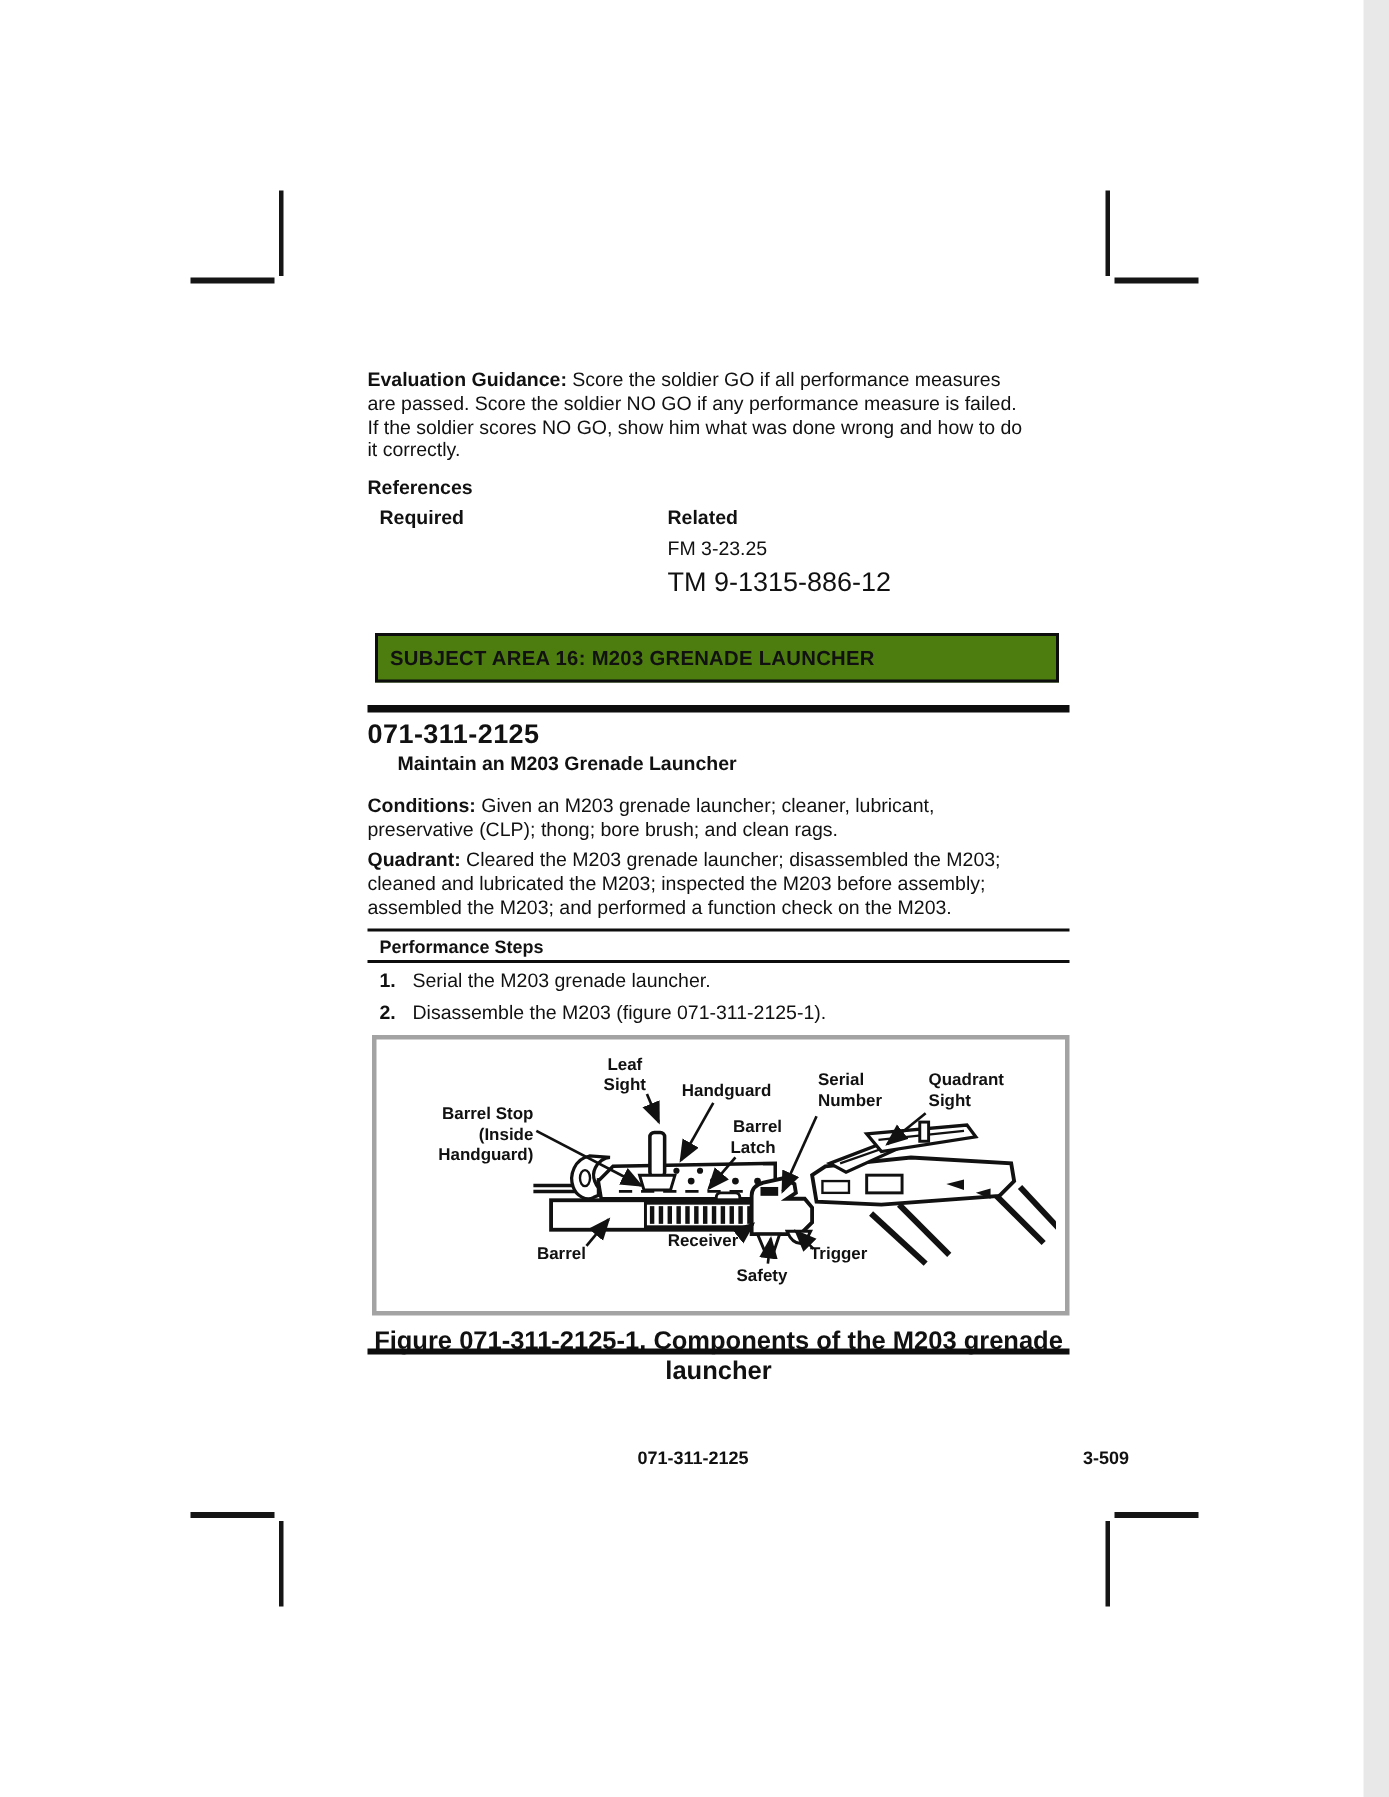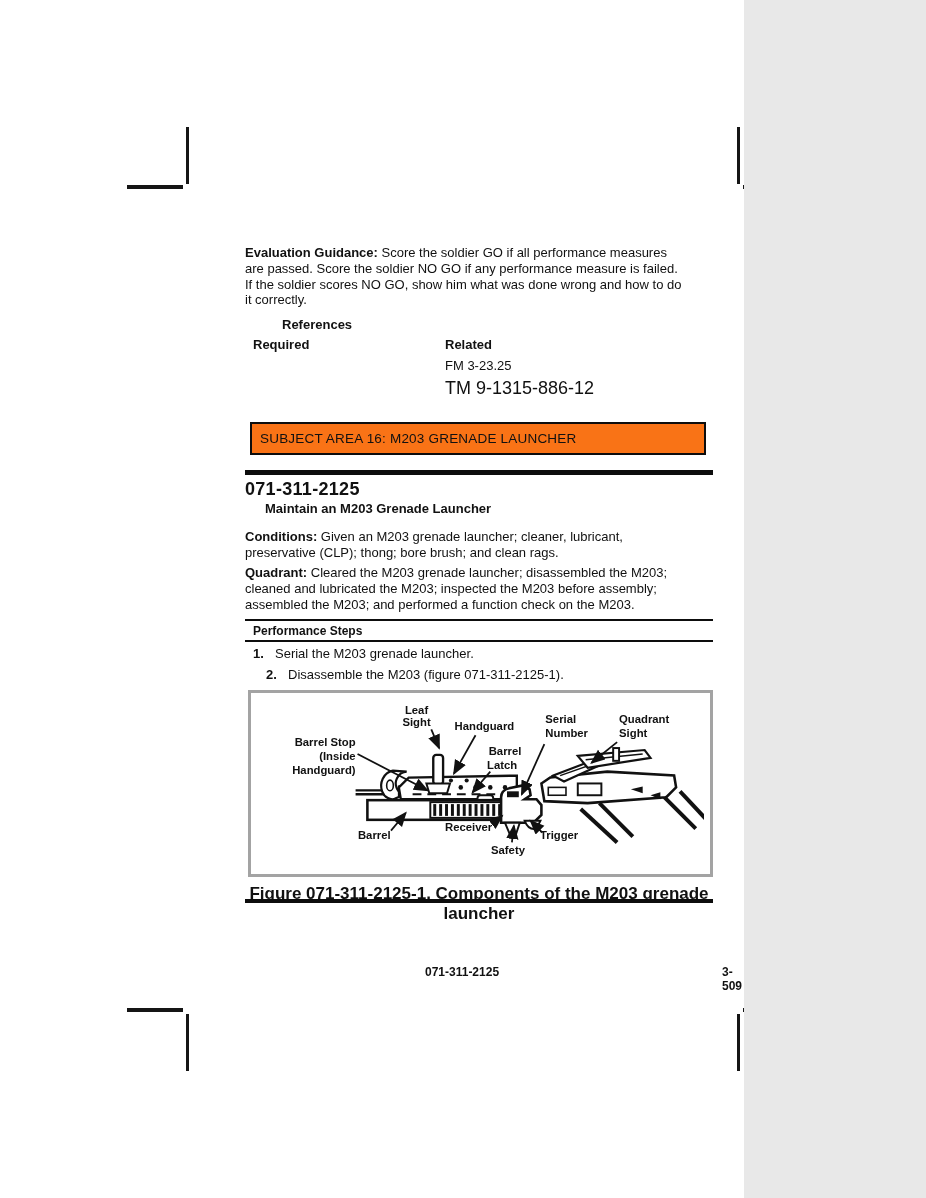--- a/index.html
+++ b/index.html
@@ -1,29 +1,29 @@
 <!DOCTYPE html>
 <html><head>
 <meta charset="utf-8">
 <style>
   html,body{margin:0;padding:0;background:#e8e8e8;}
   .page{
-    position:relative;width:744px;height:1198px;background:#ffffff;
+    position:relative;width:909px;height:1198px;background:#ffffff;
     font-family:"Liberation Sans", sans-serif;color:#111;overflow:hidden;
   }
   .abs{position:absolute;}
   .crop{position:absolute;background:#151515;}
   .body-text{font-size:13px;line-height:15.8px;white-space:pre-line;}
   .bold{font-weight:bold;}
   .para{width:470px;}
   .ref-head{font-size:13px;font-weight:bold;}
   .subject-box{
     left:250px;top:422px;width:444px;height:29px;
-    background:#f97316;border:2px solid #0d0d0d;
-    font-size:13.5px;font-weight:normal;line-height:29px;padding-left:8px;
+    background:#4d7c0f;border:2px solid #0d0d0d;
+    font-size:13.5px;font-weight:bold;line-height:29px;padding-left:8px;
     letter-spacing:.2px;
   }
   .rule{position:absolute;background:#0d0d0d;}
   .task-num{font-size:18px;font-weight:bold;letter-spacing:.3px;}
   .task-title{font-size:13px;font-weight:bold;}
   .perf-head{font-size:12px;font-weight:bold;}
   .step{position:absolute;font-size:13px;}
   .step .num{font-weight:bold;display:inline-block;width:22px;}
   .figure-box{
     position:absolute;left:248px;top:690px;width:459px;height:181px;
@@ -48,21 +48,21 @@
   <div class="crop" style="left:127px;top:1008px;width:56px;height:4px;"></div>
   <div class="crop" style="left:186px;top:1014px;width:3px;height:57px;"></div>
   <div class="crop" style="left:743px;top:1008px;width:56px;height:4px;"></div>
   <div class="crop" style="left:737px;top:1014px;width:3px;height:57px;"></div>
 
   <div class="abs body-text para" style="left:245px;top:245px;"><b class="bold">Evaluation Guidance:</b><span> Score the soldier GO if all performance measures
 are passed. Score the soldier NO GO if any performance measure is failed.
 If the soldier scores NO GO, show him what was done wrong and how to do
 it correctly.</span></div>
 
-  <div class="abs ref-head" style="left:245px;top:317px;margin-left:37px;">References</div>
+  <div class="abs ref-head" style="left:245px;top:317px;">References</div>
   <div class="abs ref-head" style="left:253px;top:337px;">Required</div>
   <div class="abs ref-head" style="left:445px;top:337px;">Related</div>
   <div class="abs" style="left:445px;top:358px;font-size:13px;">FM 3-23.25</div>
   <div class="abs" style="left:445px;top:378px;font-size:18px;">TM 9-1315-886-12</div>
 
   <div class="abs subject-box">SUBJECT AREA 16: M203 GRENADE LAUNCHER</div>
 
   <div class="rule" style="left:245px;top:470px;width:468px;height:5px;"></div>
 
   <div class="abs task-num" style="left:245px;top:479px;">071-311-2125</div>
@@ -73,21 +73,21 @@
 
   <div class="abs body-text para" style="left:245px;top:565px;"><b class="bold">Quadrant:</b><span> Cleared the M203 grenade launcher; disassembled the M203;
 cleaned and lubricated the M203; inspected the M203 before assembly;
 assembled the M203; and performed a function check on the M203.</span></div>
 
   <div class="rule" style="left:245px;top:619px;width:468px;height:2px;"></div>
   <div class="abs perf-head" style="left:253px;top:624px;">Performance Steps</div>
   <div class="rule" style="left:245px;top:640px;width:468px;height:2px;"></div>
 
   <div class="step" style="left:253px;top:646px;"><span class="num">1.</span><span>Serial the M203 grenade launcher.</span></div>
-  <div class="step" style="left:266px;top:667px;"><span class="num">2.</span><span>Disassemble the M203 (figure 071-311-2125-1).</span></div>
+  <div class="step" style="left:253px;top:667px;"><span class="num">2.</span><span>Disassemble the M203 (figure 071-311-2125-1).</span></div>
 
   <div class="figure-box">
     <svg width="453" height="175" viewBox="0 0 456 178">
       <defs>
         <marker id="ah" markerWidth="9" markerHeight="8" refX="7.5" refY="3.5" orient="auto">
           <path d="M0,0 L8.5,3.5 L0,7 Z" fill="#111"></path>
         </marker>
       </defs>
 
       <g stroke="#111" fill="#fff">

